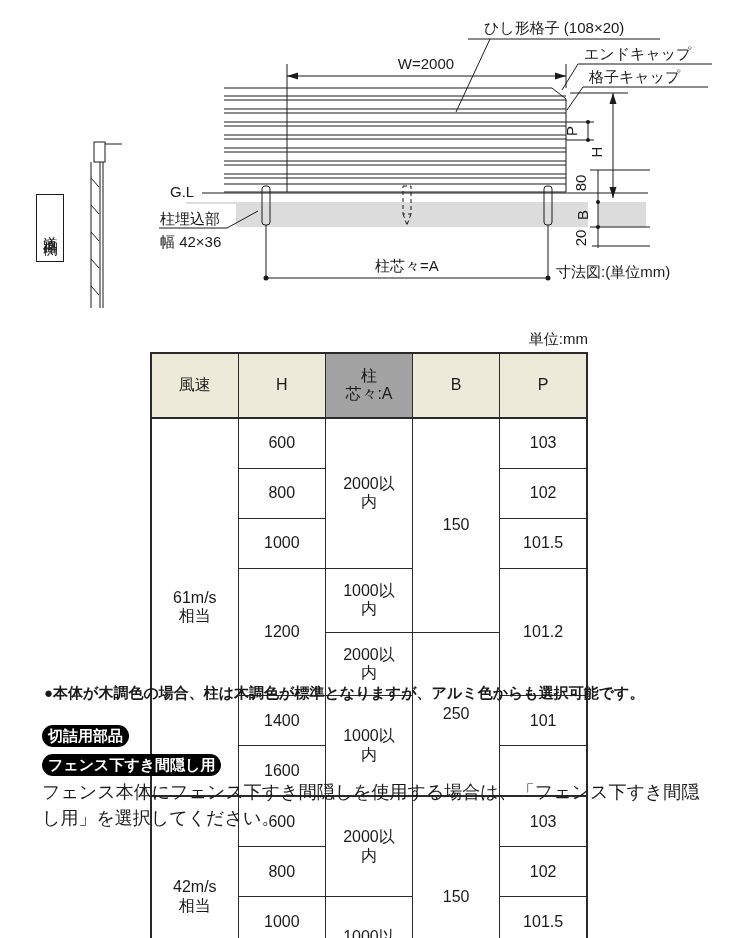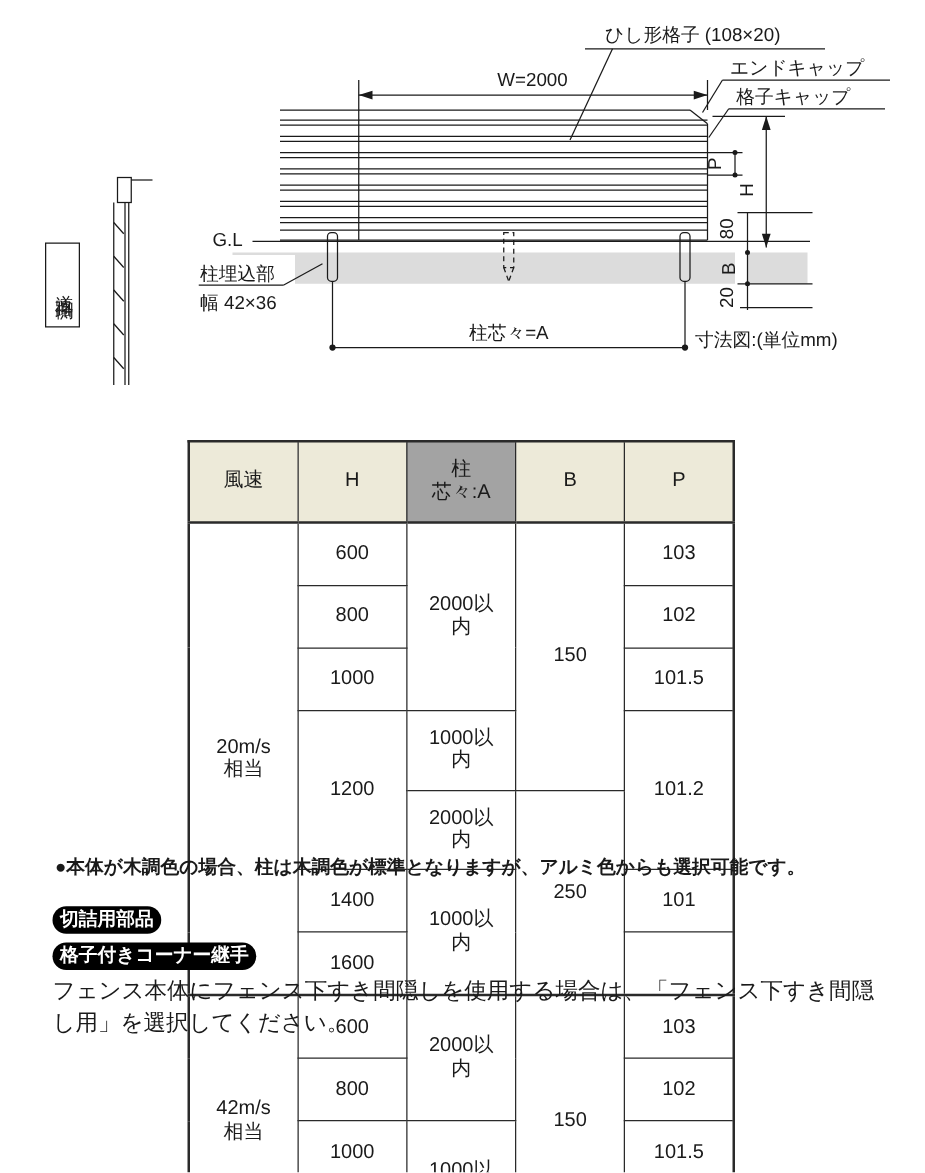--- a/index.html
+++ b/index.html
@@ -165,35 +165,36 @@
       <text transform="translate(588,215) rotate(-90)" text-anchor="middle" font-size="15">B</text>
 
       <line x1="590" y1="227" x2="650" y2="227"></line>
       <line x1="592" y1="246" x2="650" y2="246"></line>
       <text transform="translate(586,238) rotate(-90)" text-anchor="middle" font-size="15">20</text>
     </g>
   </svg>
 
   <div class="road-side-box">道路側</div>
 
+  <div class="unit-label">単位:mm</div>
 
   <div class="spec-table-wrap">
     <table class="spec">
       <thead>
         <tr>
             <th style="background: rgb(237, 234, 217);">風速</th>
             <th style="background: rgb(237, 234, 217);">H</th>
             <th style="background: #a3a3a3;">柱芯々:A</th>
             <th style="background: rgb(237, 234, 217);">B</th>
             <th style="background: rgb(237, 234, 217);">P</th>
           </tr>
       </thead>
       <tbody>
           <tr>
-            <td rowspan="7">20m/s
+            <td rowspan="7">61m/s
 相当</td>
             <td>600</td>
             <td rowspan="3">2000以内</td>
             <td rowspan="4">150</td>
             <td>103</td>
           </tr>
           <tr>
             <td>800</td>
             <td>102</td>
           </tr>
@@ -244,21 +245,21 @@
   </div>
 
   <div class="notes">
     <p class="note-bullet">●本体が木調色の場合、柱は木調色が標準となりますが、アルミ色からも選択可能です。</p>
 
     <div>
       <span class="note-heading">切詰用部品</span>
     </div>
 
     <div>
-      <span class="note-heading">格子付きコーナー継手</span>
+      <span class="note-heading">フェンス下すき間隠し用</span>
     </div>
 
     <div>
       <p class="note-body">フェンス本体にフェンス下すき間隠しを使用する場合は、「フェンス下すき間隠し用」を選択してください。</p>
     </div>
   </div>
 
 </div>
 
 </body></html>

